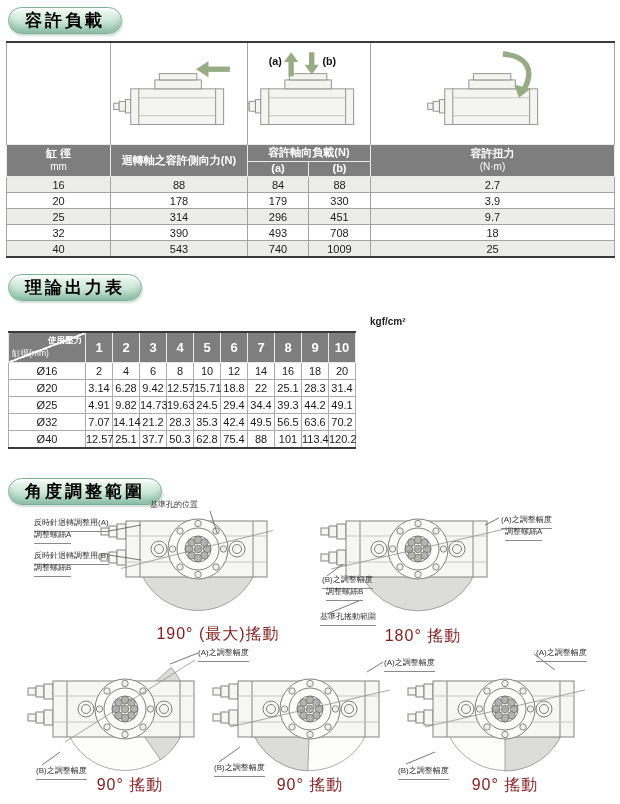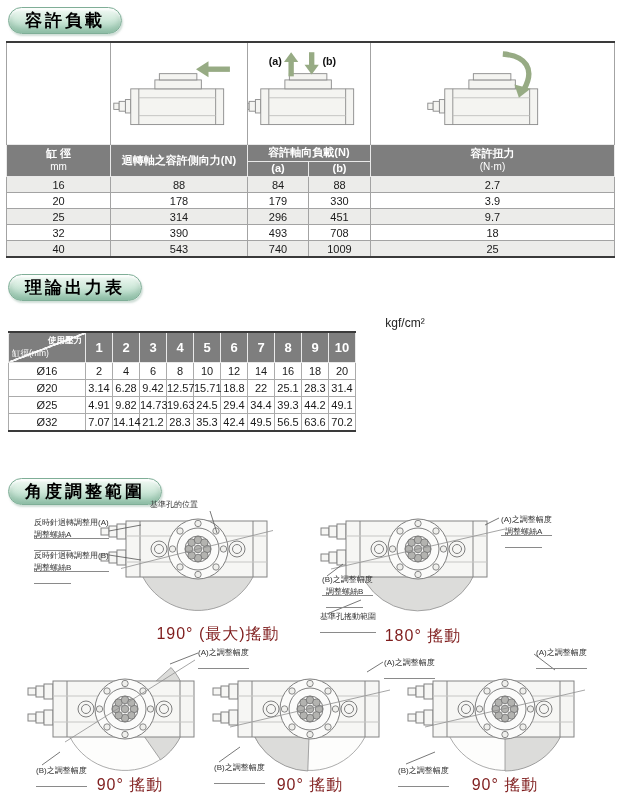--- a/index.html
+++ b/index.html
@@ -30,24 +30,24 @@
   .diagbox{position:absolute;left:50%;top:52%;transform:translate(-50%,-50%);}
   
   .t2{position:absolute;left:8px;top:331px;width:348px;border-top:2px solid #3a3a3a;border-bottom:2px solid #3a3a3a;}
   .t2 td{border:1px solid #ababab;text-align:center;vertical-align:middle;font-size:11px;padding:0;}
   .t2 td.hd{background:#7e7e7e;color:#fff;font-weight:bold;font-size:13px;border:1px solid #e9e9e9;height:29px;}
   .t2 tr.d td{height:16px;}
   .t2 td.corner{position:relative;background:
      linear-gradient(to bottom right,rgba(0,0,0,0) calc(50% - 1px),#f5f5f5 calc(50% - 1px),#f5f5f5 calc(50% + 1px),rgba(0,0,0,0) calc(50% + 1px)),#7e7e7e;}
   .t2 .cnr-top{position:absolute;right:3px;top:2px;font-size:8.5px;font-weight:bold;color:#fff;}
   .t2 .cnr-bot{position:absolute;left:3px;bottom:2px;font-size:8.5px;font-weight:normal;color:#fff;}
-  .unit-label{position:absolute;left:370px;top:316px;width:70px;text-align:center;font-size:12px;color:#222;}
+  .unit-label{position:absolute;left:370px;top:316px;width:70px;text-align:left;font-size:10px;color:#222;font-weight:bold;}
   
   .sm{position:absolute;font-size:8px;color:#333;white-space:nowrap;line-height:1.15;}
-  .ul{border-bottom:1px solid #8a8a8a;padding-bottom:11px;}
+  .ul{border-bottom:1px solid #8a8a8a;padding-bottom:4px;}
   .cap{position:absolute;font-size:16px;font-weight:normal;color:#7f1d1d;text-align:center;letter-spacing:1px;}
   svg{position:absolute;overflow:visible;}
   .hiddefs{position:absolute;width:0;height:0;}
 </style>
 </head>
 <body>
 
 <svg class="hiddefs" aria-hidden="true">
   <defs>
     <symbol id="act" overflow="visible">
@@ -292,20 +292,33 @@
         <td>14.14</td>
         <td>21.2</td>
         <td>28.3</td>
         <td>35.3</td>
         <td>42.4</td>
         <td>49.5</td>
         <td>56.5</td>
         <td>63.6</td>
         <td>70.2</td>
   </tr>
+  <tr class="d">
+    <td>Ø40</td>
+        <td>12.57</td>
+        <td>25.1</td>
+        <td>37.7</td>
+        <td>50.3</td>
+        <td>62.8</td>
+        <td>75.4</td>
+        <td>88</td>
+        <td>101</td>
+        <td>113.4</td>
+        <td>120.2</td>
+  </tr>
 </tbody>
   </table>
 
 <div class="badge" style="left:8px;top:478px;">
   <span>角度調整範圍</span>
 </div>
 
 <svg style="left:93px;top:492px;" width="210" height="150" viewBox="0 0 210 150">
   <path d="M105,57 L165.2,42 A62,62 0 1 1 43.1,61.3 Z" fill="#dcdcda" stroke="#8f8f8f" stroke-width="0.8"></path>
   <use href="#act"></use>

